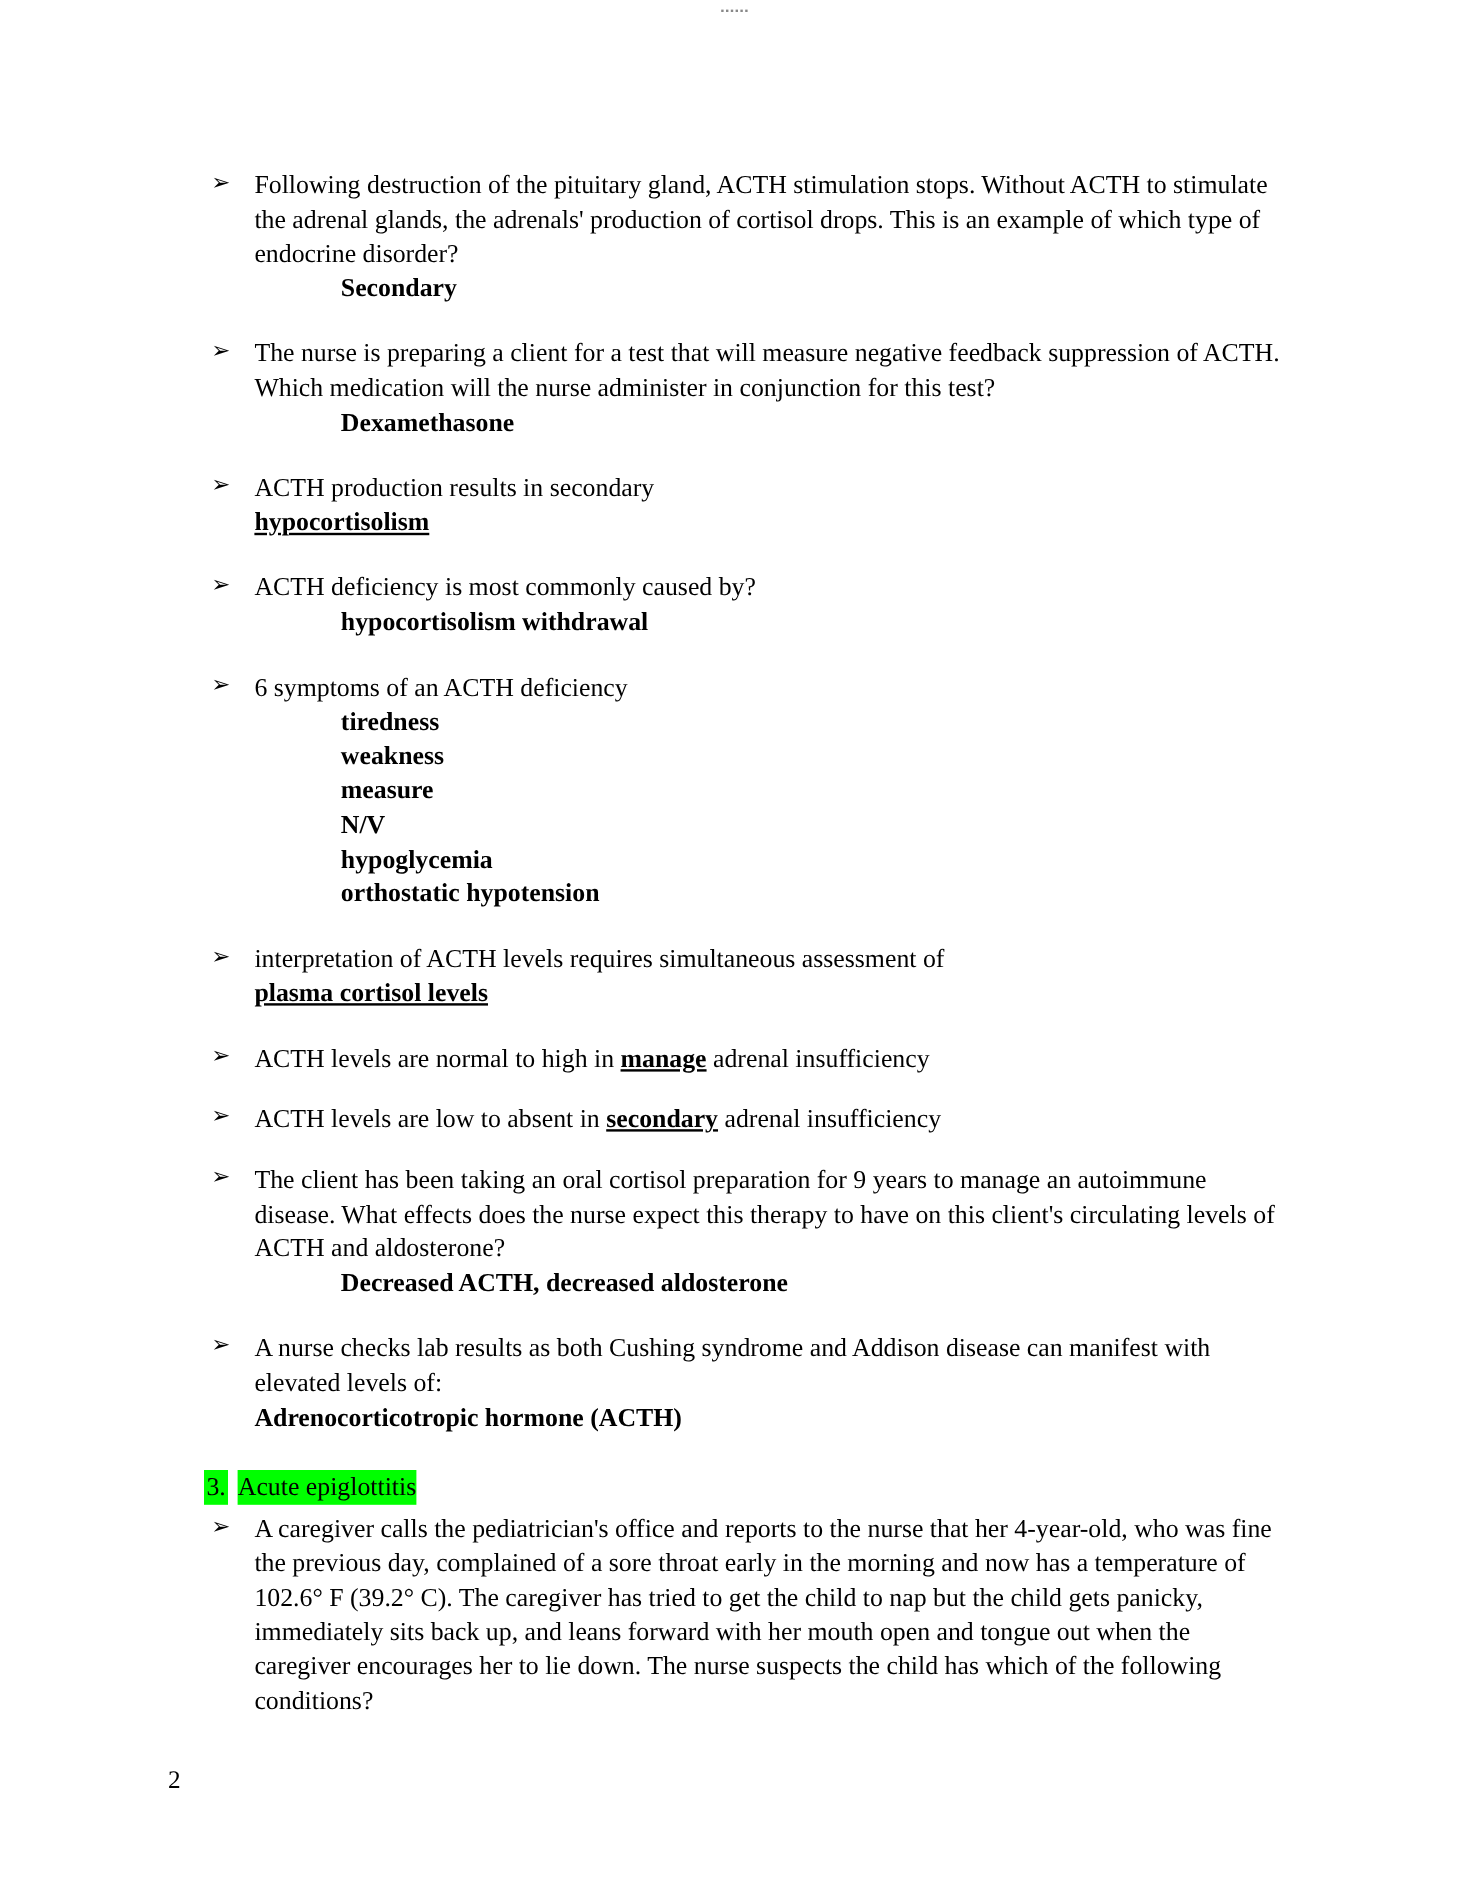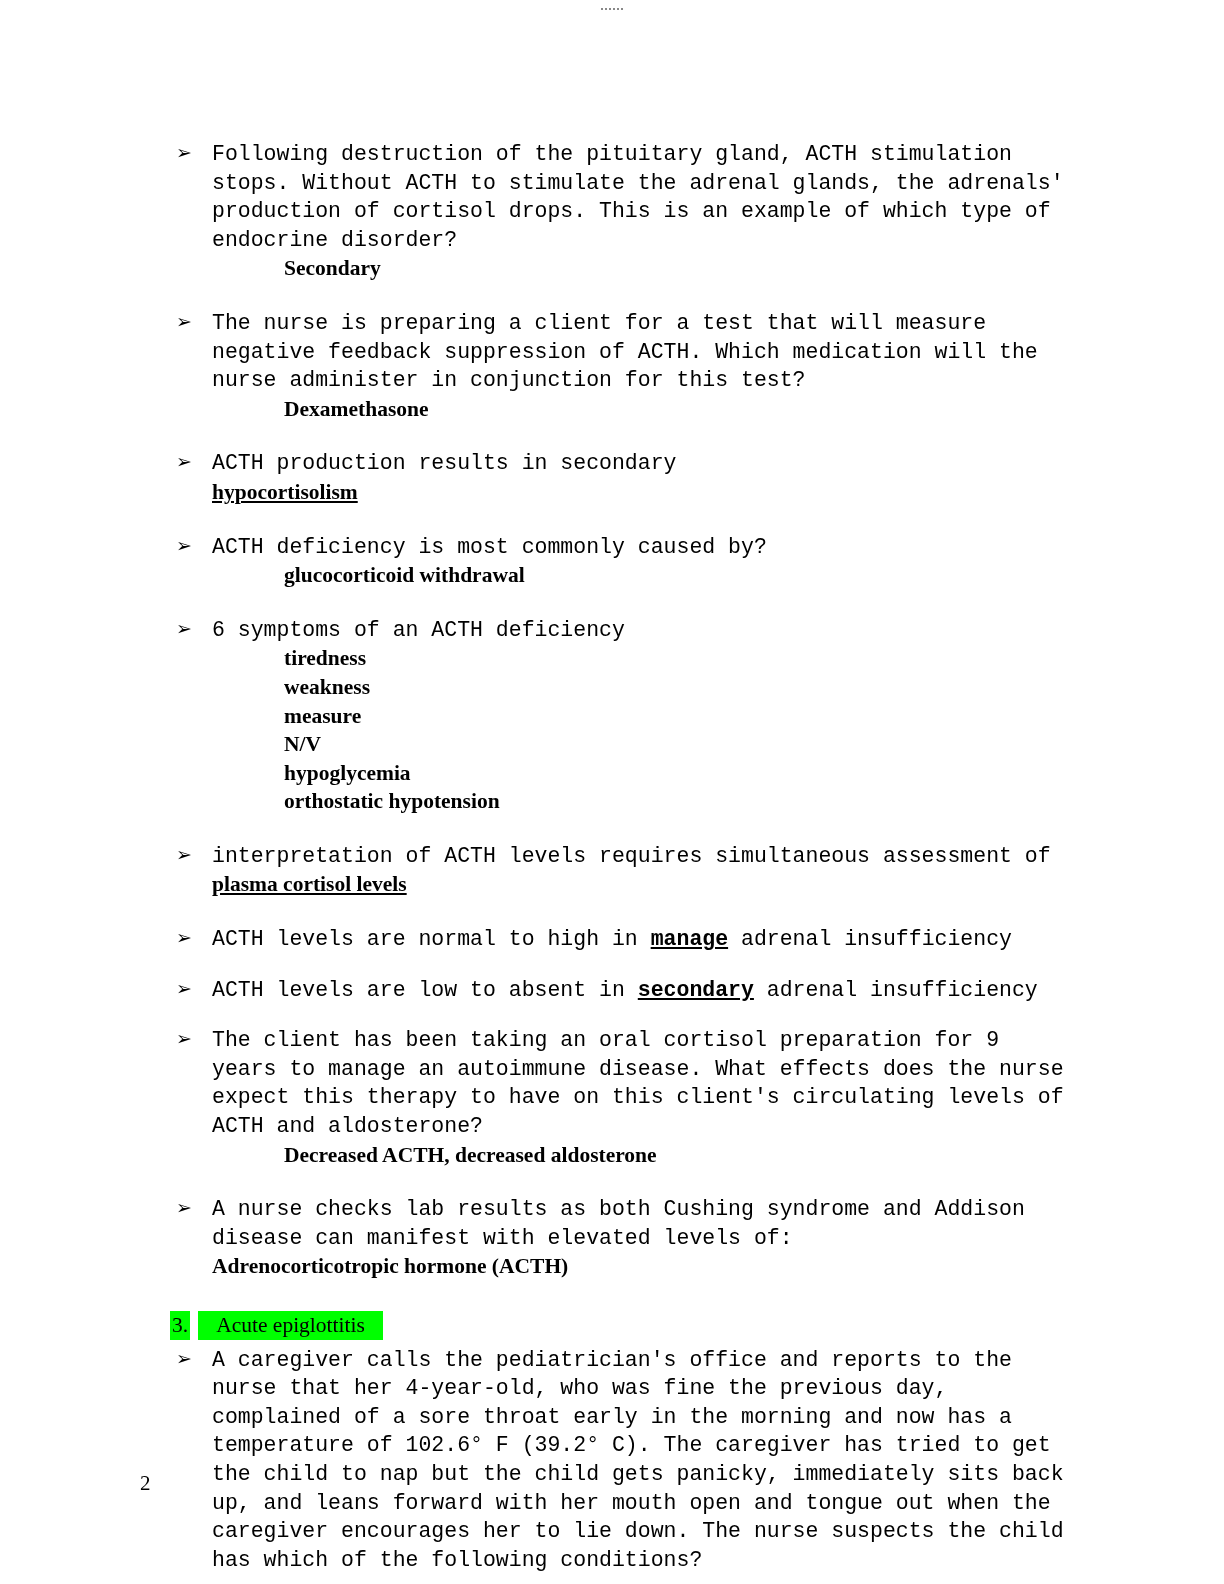--- a/index.html
+++ b/index.html
@@ -33,21 +33,20 @@
   .bullet-item .marker {
     position: absolute;
     left: 6px;
     top: 0px;
     font-size: 19px;
     line-height: 1.33;
   }
   .q-text {
     display: block;
     text-align: left;
-    font-family: Liberation Mono, monospace;
   }
   .answer {
     display: block;
     font-weight: bold;
     margin-left: 72px;
   }
   .answer-flush {
     display: block;
     font-weight: bold;
     margin-left: 0px;
@@ -73,21 +72,21 @@
     margin-top: 4px;
     font-size: 21.5px;
     line-height: 1.33;
   }
   .section-head .hl {
     background: #00ff00;
     padding: 0 2px;
   }
   .section-head .num {
     background: #00ff00;
-    padding: 0 18px;
+    padding: 0 0;
     margin-left: 8px;
   }
   .page-number {
     position: absolute;
     left: 140px;
     bottom: 88px;
     font-size: 21px;
   }
   .top-mark {
     position: absolute;
@@ -125,21 +124,21 @@
     <div class="bullet-item">
       <span class="marker">➢</span>
       <span class="q-text">ACTH production results in secondary</span>
       <span class="answer-underline">hypocortisolism</span>
     </div>
     <div class="gap"></div>
 
     <div class="bullet-item">
       <span class="marker">➢</span>
       <span class="q-text">ACTH deficiency is most commonly caused by?</span>
-      <span class="answer">glucocorticoid withdrawal</span>
+      <span class="answer">hypocortisolism withdrawal</span>
     </div>
     <div class="gap"></div>
 
     <div class="bullet-item">
       <span class="marker">➢</span>
       <span class="q-text">6 symptoms of an ACTH deficiency</span>
       <span class="answer">tiredness</span>
       <span class="answer">weakness</span>
       <span class="answer">measure</span>
       <span class="answer">N/V</span>

